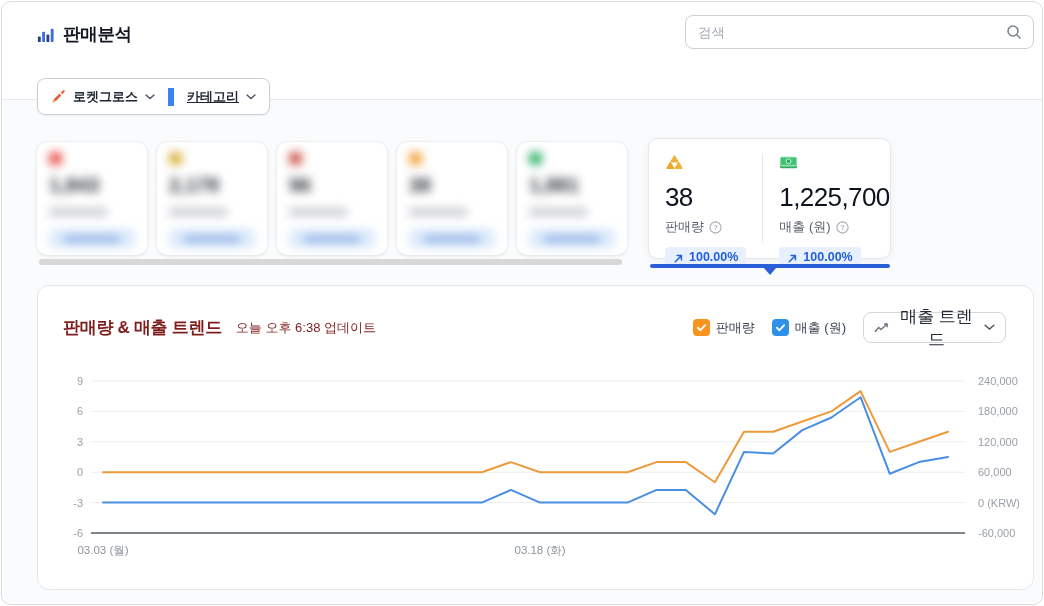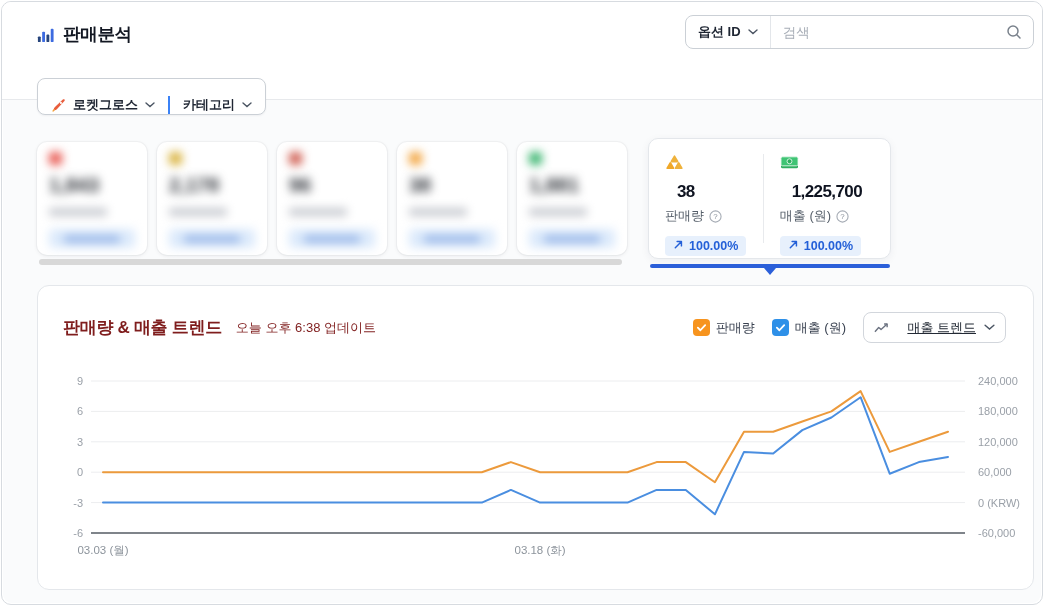--- a/index.html
+++ b/index.html
@@ -18,92 +18,86 @@
   .sel { display:flex; align-items:center; gap:7px; padding:0 12px; font-size:13px; font-weight:700; color:#1F2633;
          border-right:1px solid #E3E6EA; background:none; border-top:none;border-bottom:none;border-left:none; cursor:pointer; }
   .searchbox input { flex:1; border:none; outline:none; padding:0 12px; font-size:13.5px; color:#404040;
                      font-family:"Liberation Sans",sans-serif; background:transparent; }
   .searchbox input::placeholder { color:#A8AEB7; }
   .search-btn { display:flex; align-items:center; padding:0 11px; background:none; border:none; cursor:pointer; }
 
   .divider { position:absolute; top:97px; left:0; right:0; height:1px; background:#E7E9EC; }
 
   
-  .filters { position:absolute; left:35px; top:76px; height:37px; display:flex; align-items:flex-end; background:#fff;
+  .filters { position:absolute; left:35px; top:76px; height:37px; display:flex; align-items:center; background:#fff;
              border:1px solid #CBD0D6; border-radius:8px; box-shadow:0 1px 2px rgba(16,24,40,.05); z-index:2; }
   .seg { display:flex; align-items:center; gap:7px; padding:0 13px; font-size:13px; font-weight:700; color:#1F2633;
          background:none; border:none; cursor:pointer; }
-  .seg + .seg { border-left:2px solid #3b82f6; }
+  .seg + .seg { border-left:6px solid #3b82f6;text-decoration:underline; }
 
   
   .strip { position:absolute; left:35px; top:140px; width:585px; height:113px; display:flex; gap:10px; }
   .bcard { flex:1; background:#fff; border-radius:10px; padding:10px 12px;
            box-shadow:0 0 0 1px rgba(16,24,40,.03), 0 1px 4px rgba(16,24,40,.07); }
   .blur { filter:blur(5px); }
   .dot { width:13px; height:13px; border-radius:4px; }
   .bval { font-size:20px; font-weight:700; color:#2A2E35; margin-top:9px; }
   .bline { width:58px; height:8px; background:#C7CAD0; border-radius:2px; margin-top:11px; }
   .bbadge { width:86px; height:19px; background:#DCEAFB; border-radius:4px; margin-top:13px;
             display:flex; align-items:center; justify-content:center; }
   .bbadge i { display:block; width:56px; height:8px; background:#9CB9E9; border-radius:2px; }
   .track { position:absolute; left:37px; top:257px; width:583px; height:6px; border-radius:3px; background:#D8D8D8; cursor:pointer; }
 
   
   .acard { position:absolute; left:646px; top:136px; width:243px; height:121px; background:#fff;
            border:1px solid #E4E7EB; border-radius:10px; box-shadow:0 2px 8px rgba(15,30,60,.06);
            display:flex; padding:15px 0; cursor:pointer; }
   .half { flex:1; padding:0 16px; }
   .half + .half { border-left:1px solid #E8EAED; }
-  .sval { font-size:17px; font-weight:700; color:#0E1320; letter-spacing:-0.6px; margin:7px 12px 5px; }
+  .sval { font-size:26px; font-weight:400; color:#0E1320; letter-spacing:-0.6px; margin:7px 0 5px; }
   .slabel { display:flex; align-items:center; gap:5px; font-size:13px; color:#555E69; }
-  .sbadge { display:inline-flex; align-items:flex-start; gap:5px; margin-top:11px; padding:3px 8px;
+  .sbadge { display:inline-flex; align-items:flex-end; gap:5px; margin-top:11px; padding:3px 8px;
             border-radius:4px; font-size:12.5px; font-weight:700; }
   .underline { position:absolute; left:648px; top:262px; width:240px; height:4px; border-radius:2px; }
   .caret { position:absolute; left:762px; top:266px; width:0; height:0;
            border-left:6px solid transparent; border-right:6px solid transparent; border-top:7px solid #2B5FD9; }
 
   
   .panel { position:absolute; left:35px; top:283px; width:997px; height:305px; background:#fff;
            border:1px solid #E4E7EB; border-radius:12px; }
   .panel-head { position:absolute; top:26px; left:25px; right:27px; display:flex; align-items:center; }
   .ptitle { font-size:17px; font-weight:700; color:#7f1d1d; letter-spacing:-0.3px; }
   .pupdated { margin-left:14px; font-size:13px; color:#7f1d1d; }
   .spacer { flex:1; }
   .toggle { display:flex; align-items:center; gap:6px; margin-right:17px; cursor:pointer; }
   .toggle span { font-size:13px; color:#394150; }
   .checkbox { width:17px; height:17px; border-radius:4px; display:flex; align-items:center; justify-content:center; }
   .dropdown { width:143px; height:31px; border:1px solid #D2D6DC; border-radius:8px; background:#fff;
               display:flex; align-items:center; gap:8px; padding:0 10px; cursor:pointer; }
-  .dropdown span { flex:1; text-align:right; font-size:13px; color:#232A35;text-decoration:underline; }
+  .dropdown span { flex:1; text-align:center; font-size:17px; color:#232A35; }
   .chart-wrap { position:absolute; left:0; top:82px; width:995px; height:210px; }
 </style>
 </head>
 <body>
 
 <div class="frame">
   <div class="content-bg"></div>
 
   <div class="header">
     <div class="brand">
       <svg width="19" height="19" viewBox="0 0 20 20">
         <rect x="2" y="12" width="3" height="6" rx="1" fill="#27457C"></rect>
         <rect x="6.5" y="7" width="3" height="11" rx="1" fill="#3D6BE0"></rect>
         <rect x="11" y="10" width="3" height="8" rx="1" fill="#27457C"></rect>
         <rect x="15.5" y="4" width="3" height="14" rx="1" fill="#3D6BE0"></rect>
       </svg>
       <h1>판매분석</h1>
     </div>
 
     <div class="searchbox">
-      <button class="sel">
-        <span>옵션 ID</span>
-        <svg width="10" height="6" viewBox="0 0 10 6">
-          <path d="M1 1l4 3.5L9 1" fill="none" stroke="#4B5563" stroke-width="1.4" stroke-linecap="round"></path>
-        </svg>
-      </button>
       <input type="text" placeholder="검색" style="">
       <button class="search-btn">
         <svg width="16" height="16" viewBox="0 0 16 16">
           <circle cx="7" cy="7" r="5" fill="none" stroke="#7A828C" stroke-width="1.5"></circle>
           <path d="M10.8 10.8L14 14" stroke="#7A828C" stroke-width="1.5" stroke-linecap="round"></path>
         </svg>
       </button>
     </div>
   </div>
 

